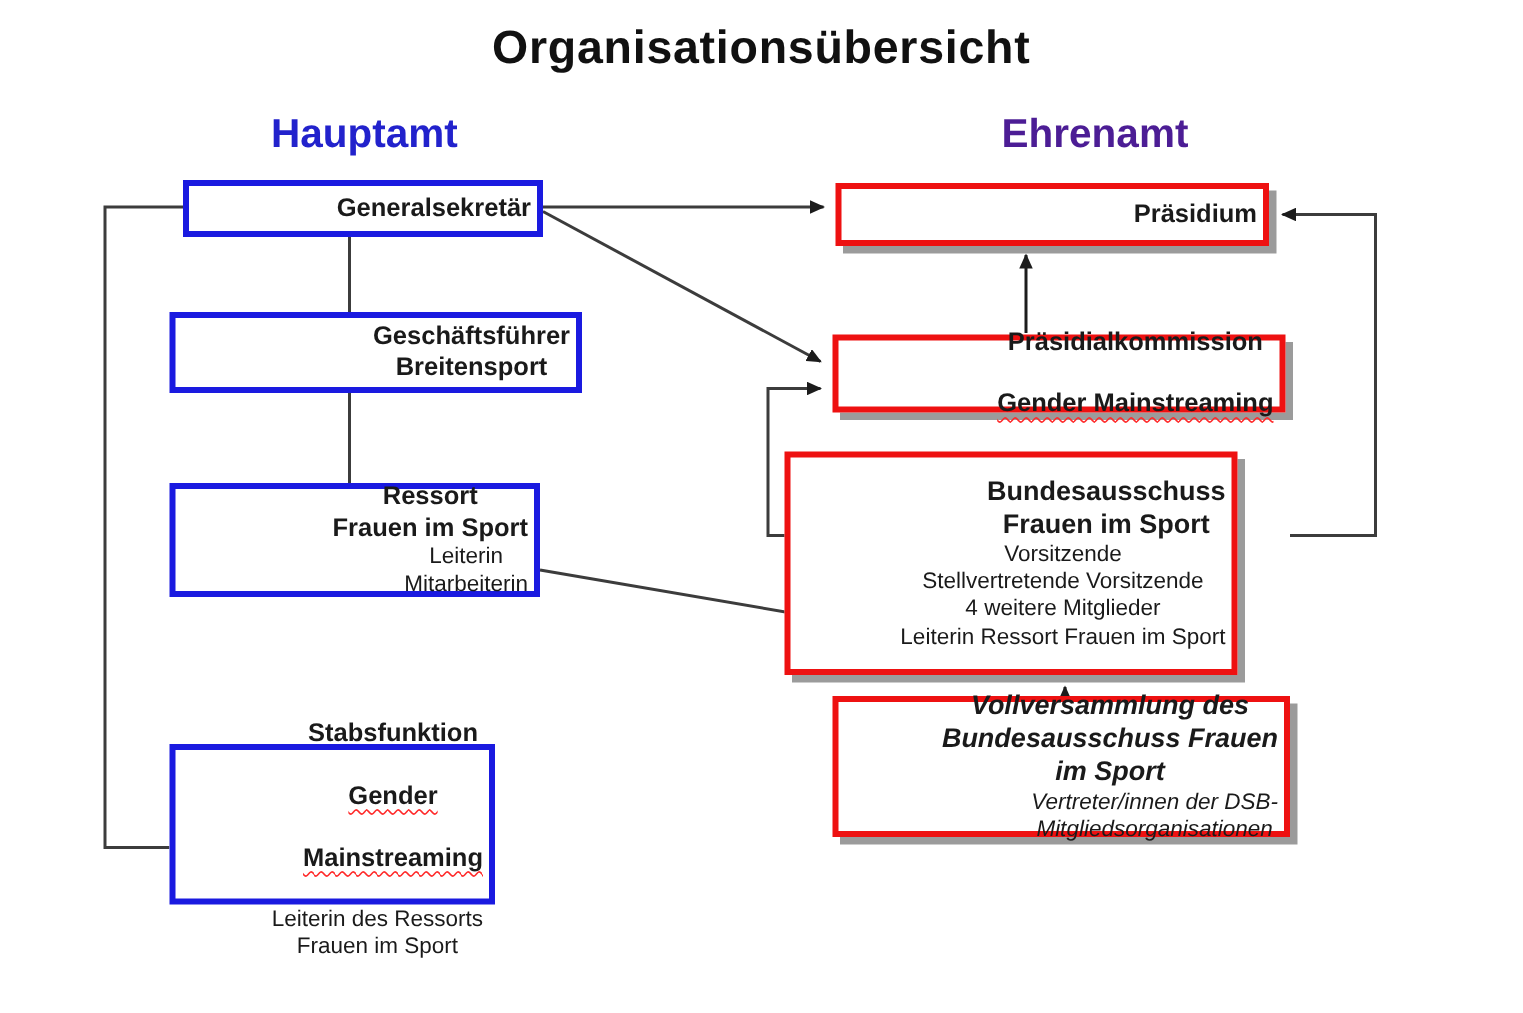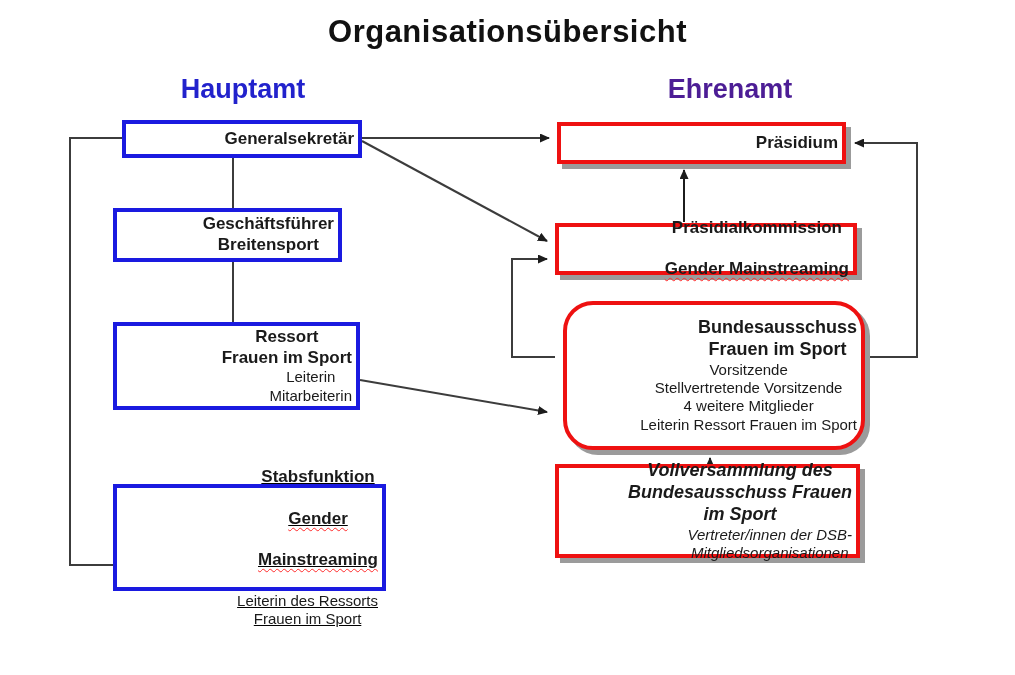--- a/index.html
+++ b/index.html
@@ -69,54 +69,54 @@
 
     <polyline points="860,357 917,357 917,143 855,143" fill="none" stroke="#3c3c3c" stroke-width="2" marker-end="url(#arrow)"></polyline>
 
     <line x1="710" y1="489" x2="710" y2="458" stroke="#1c1c1c" stroke-width="2" marker-end="url(#arrow)"></line>
   </svg>
 
   <div class="abs box blue" style="left:122px;top:120px;width:240px;height:38px;">
     <div class="btitle">Generalsekretär</div>
   </div>
 
-  <div class="abs box blue" style="left:113px;top:208px;width:229px;height:54px;">
+  <div class="abs box blue" style="left:113px;top:208px;width:275px;height:54px;">
     <div class="btitle">Geschäftsführer
 Breitensport</div>
   </div>
 
-  <div class="abs box blue" style="left:113px;top:322px;width:247px;height:88px;">
+  <div class="abs box blue" style="left:113px;top:322px;width:247px;height:76px;">
     <div class="btitle">Ressort
 Frauen im Sport</div>
     <div class="bmembers">Leiterin
 Mitarbeiterin</div>
   </div>
 
-  <div class="abs box blue" style="left:113px;top:484px;width:273px;height:107px;text-decoration:underline;">
+  <div class="abs box blue" style="left:113px;top:496px;width:217px;height:107px;">
     <div class="btitle">
       <span class="bline">Stabsfunktion</span>
       <span class="bline sq">Gender</span>
       <span class="bline sq">Mainstreaming</span>
     </div>
     <div class="bmembers">Leiterin des Ressorts
 Frauen im Sport</div>
   </div>
 
   <div class="abs box red" style="left:557px;top:122px;width:289px;height:42px;">
     <div class="btitle">Präsidium</div>
   </div>
 
   <div class="abs box red" style="left:555px;top:223px;width:302px;height:52px;">
     <div class="btitle">
       <span class="bline">Präsidialkommission</span>
       <span class="bline sq">Gender Mainstreaming</span>
     </div>
   </div>
 
-  <div class="abs box red" style="left:563px;top:301px;width:302px;height:149px;border-radius:30px;">
+  <div class="abs box red" style="left:523px;top:301px;width:302px;height:149px;">
     <div class="btitle btitle-lg">Bundesausschuss
 Frauen im Sport</div>
     <div class="bmembers">Vorsitzende
 Stellvertretende Vorsitzende
 4 weitere Mitglieder
 Leiterin Ressort Frauen im Sport</div>
   </div>
 
   <div class="abs box red" style="left:555px;top:464px;width:305px;height:94px;font-style:italic;">
     <div class="btitle btitle-lg">Vollversammlung des

